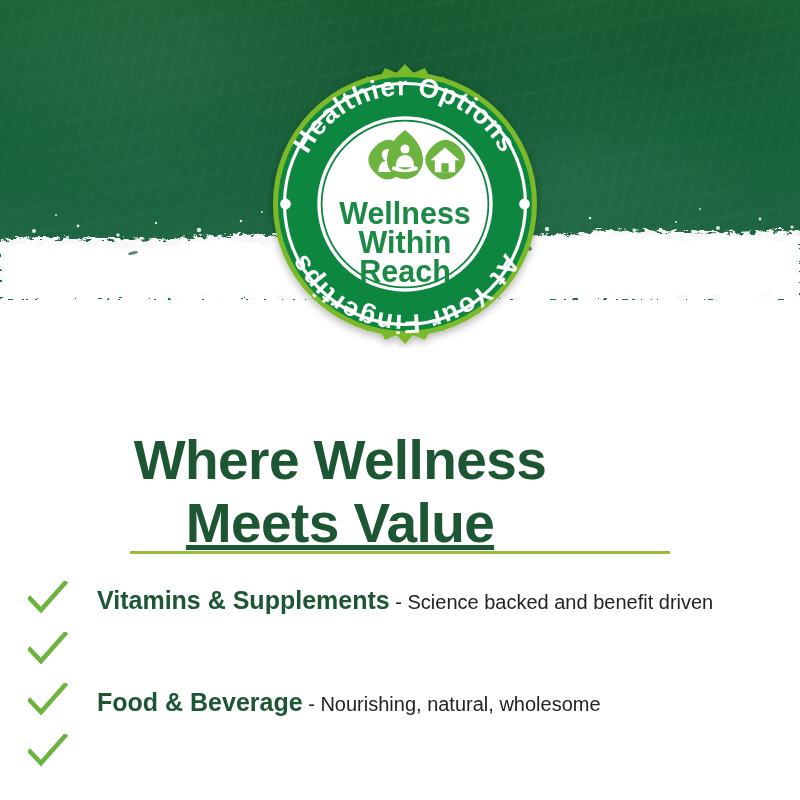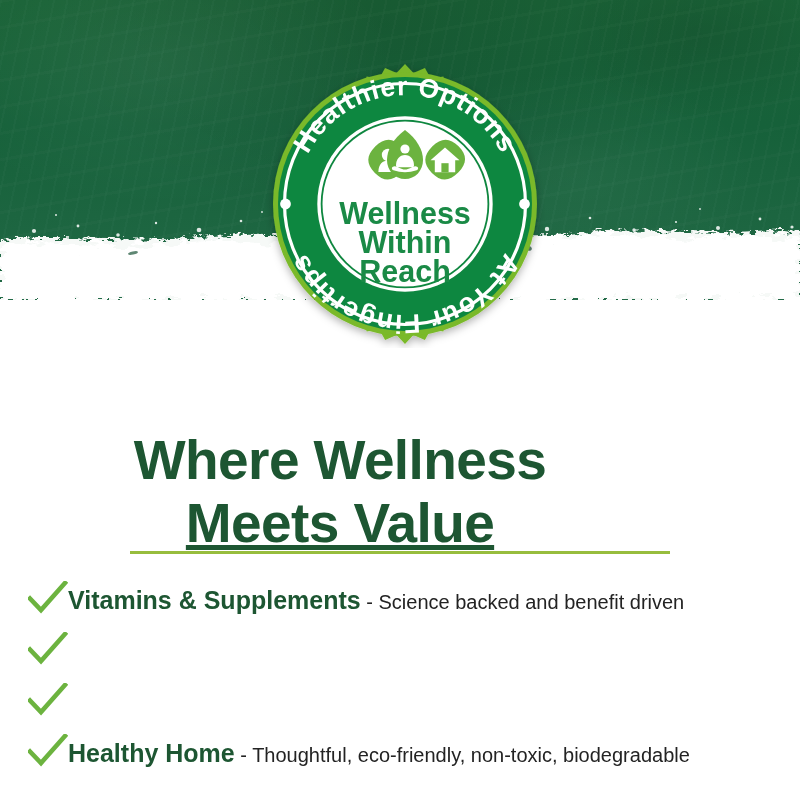--- a/index.html
+++ b/index.html
@@ -97,21 +97,21 @@
     height: 51px;
   }
   .check {
     flex: 0 0 auto;
     width: 40px;
     height: 34px;
     position: relative;
     top: 6px;
   }
   .check svg { display: block; width: 40px; height: 34px; }
-  .btext { flex: 1 1 auto; white-space: nowrap; }
+  .btext { flex: 1 1 auto; white-space: nowrap; margin-left: 29px; }
   .bterm {
     color: #1d5632;
     font-weight: bold;
     font-size: 25px;
   }
   .bdesc {
     color: #232323;
     font-size: 20px;
   }
   .bdash { color: #232323; font-size: 20px; }
@@ -297,26 +297,26 @@
       </svg>
     </span>
   </div>
 
   <div class="bullet">
     <span class="check">
       <svg viewBox="0 0 40 34" xmlns="http://www.w3.org/2000/svg">
         <path d="M2,17.5 L13,29 L37,2" fill="none" stroke="#6cb33f" stroke-width="4.6" stroke-linecap="square" stroke-linejoin="miter"></path>
       </svg>
     </span>
+    <span class="btext">
+      <span class="bterm">Food &amp; Beverage</span><span class="bdash"> </span><span class="bdash">-</span><span class="bdash"> </span><span class="bdesc">Nourishing, natural, wholesome</span>
+    </span>
   </div>
 
   <div class="bullet">
     <span class="check">
       <svg viewBox="0 0 40 34" xmlns="http://www.w3.org/2000/svg">
         <path d="M2,17.5 L13,29 L37,2" fill="none" stroke="#6cb33f" stroke-width="4.6" stroke-linecap="square" stroke-linejoin="miter"></path>
       </svg>
     </span>
-    <span class="btext">
-      <span class="bterm">Healthy Home</span><span class="bdash"> </span><span class="bdash">-</span><span class="bdash"> </span><span class="bdesc">Thoughtful, eco-friendly, non-toxic, biodegradable</span>
-    </span>
   </div>
 
 </div>
 
 </body></html>

